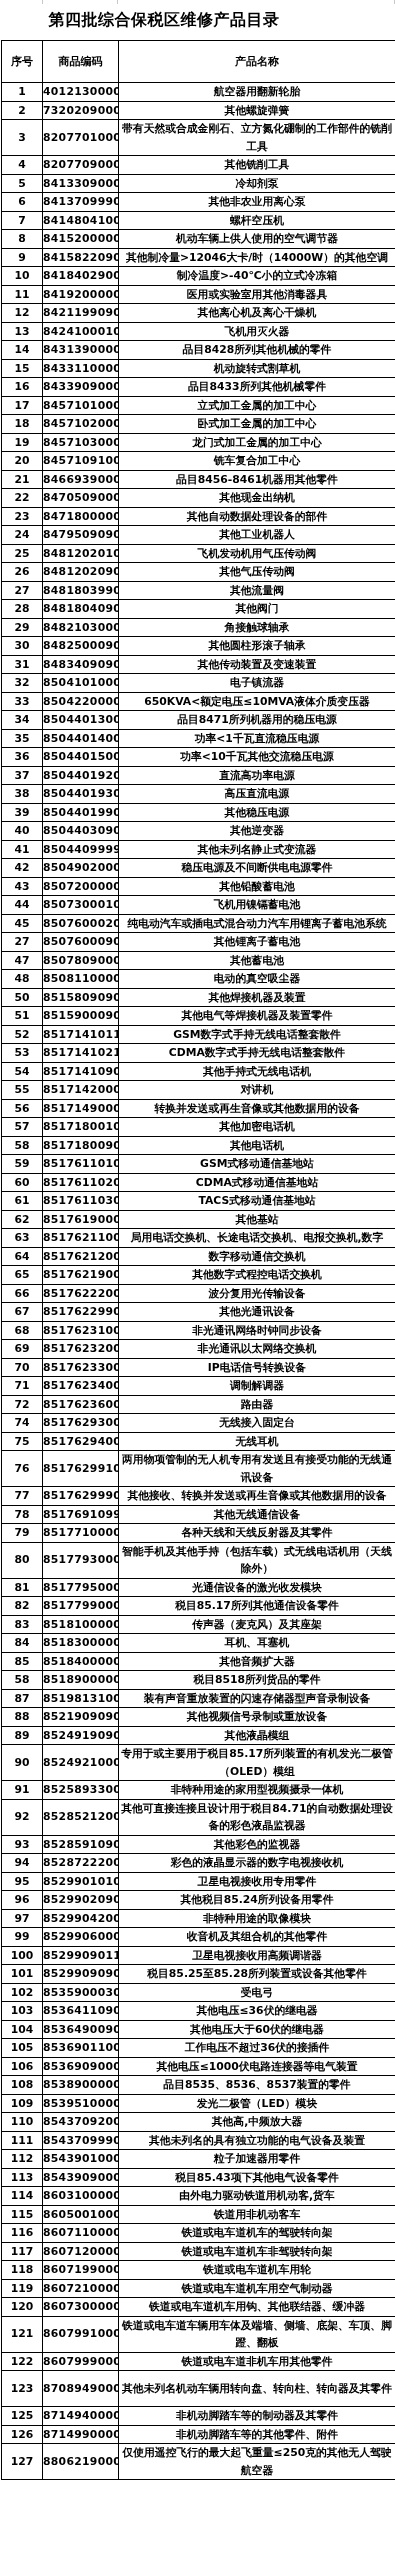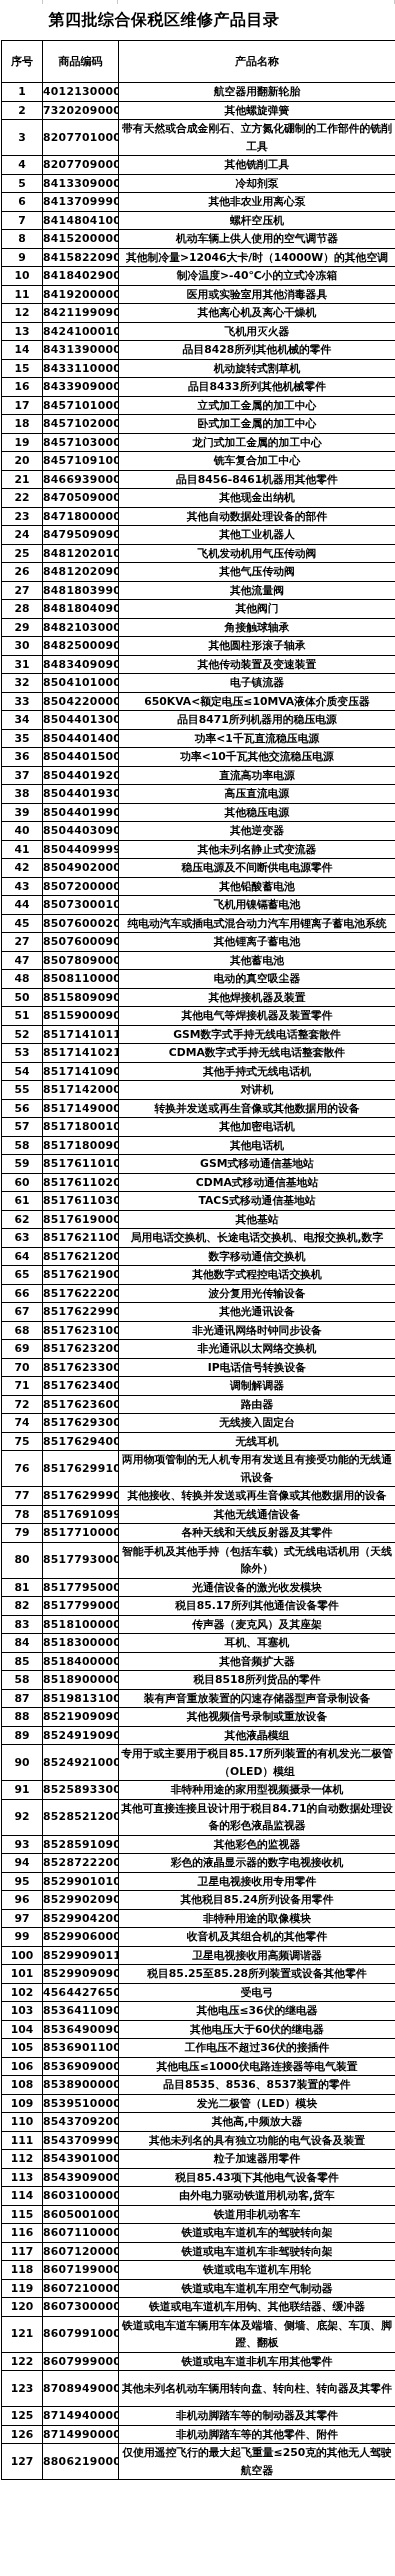--- a/index.html
+++ b/index.html
@@ -545,21 +545,21 @@
           <td class="code">8529909011</td>
           <td class="name">卫星电视接收用高频调谐器</td>
         </tr>
         <tr>
           <td class="no">101</td>
           <td class="code">8529909090</td>
           <td class="name">税目85.25至85.28所列装置或设备其他零件</td>
         </tr>
         <tr>
           <td class="no">102</td>
-          <td class="code">4564427650</td>
+          <td class="code">8535900030</td>
           <td class="name">受电弓</td>
         </tr>
         <tr>
           <td class="no">103</td>
           <td class="code">8536411090</td>
           <td class="name">其他电压≤36伏的继电器</td>
         </tr>
         <tr>
           <td class="no">104</td>
           <td class="code">8536490090</td>

